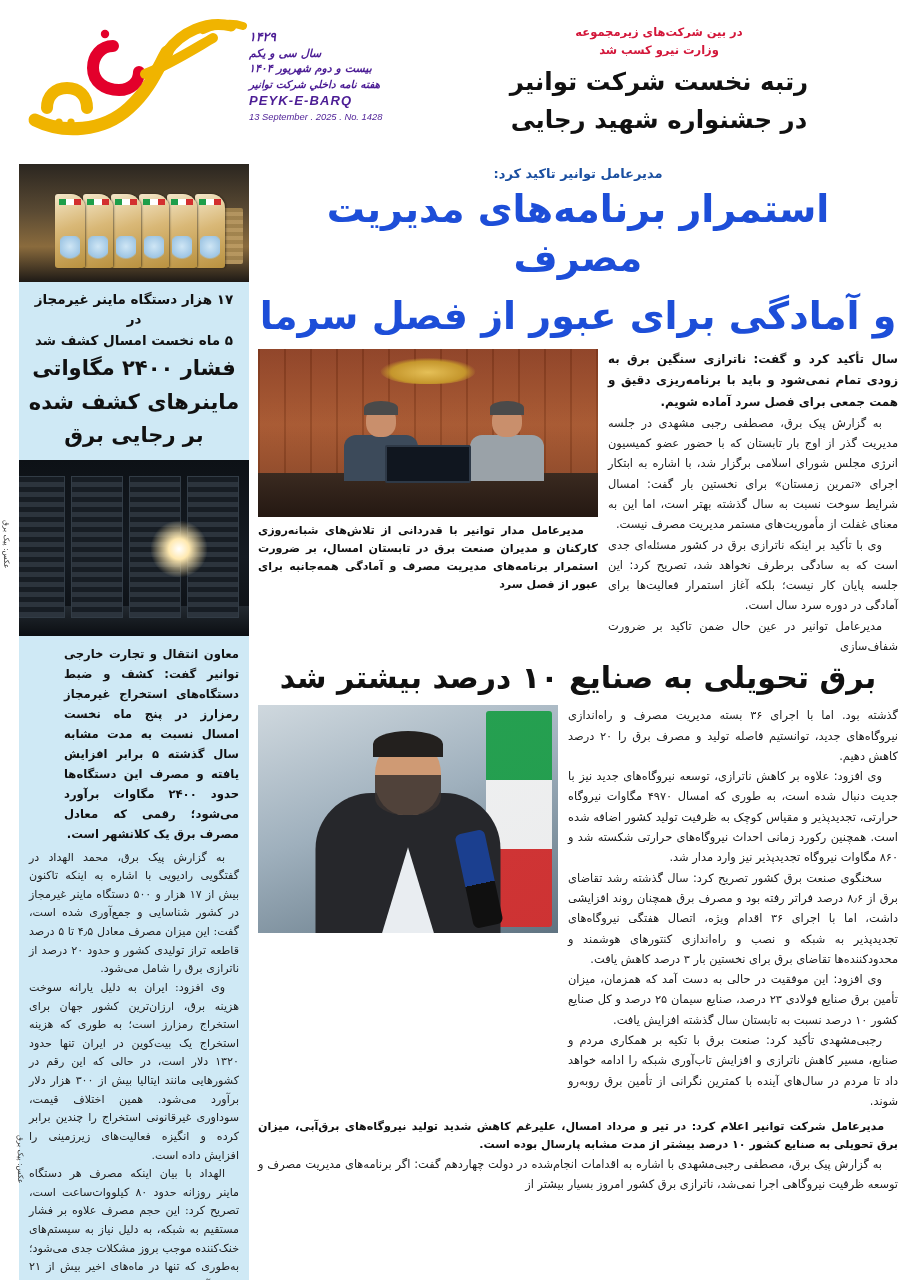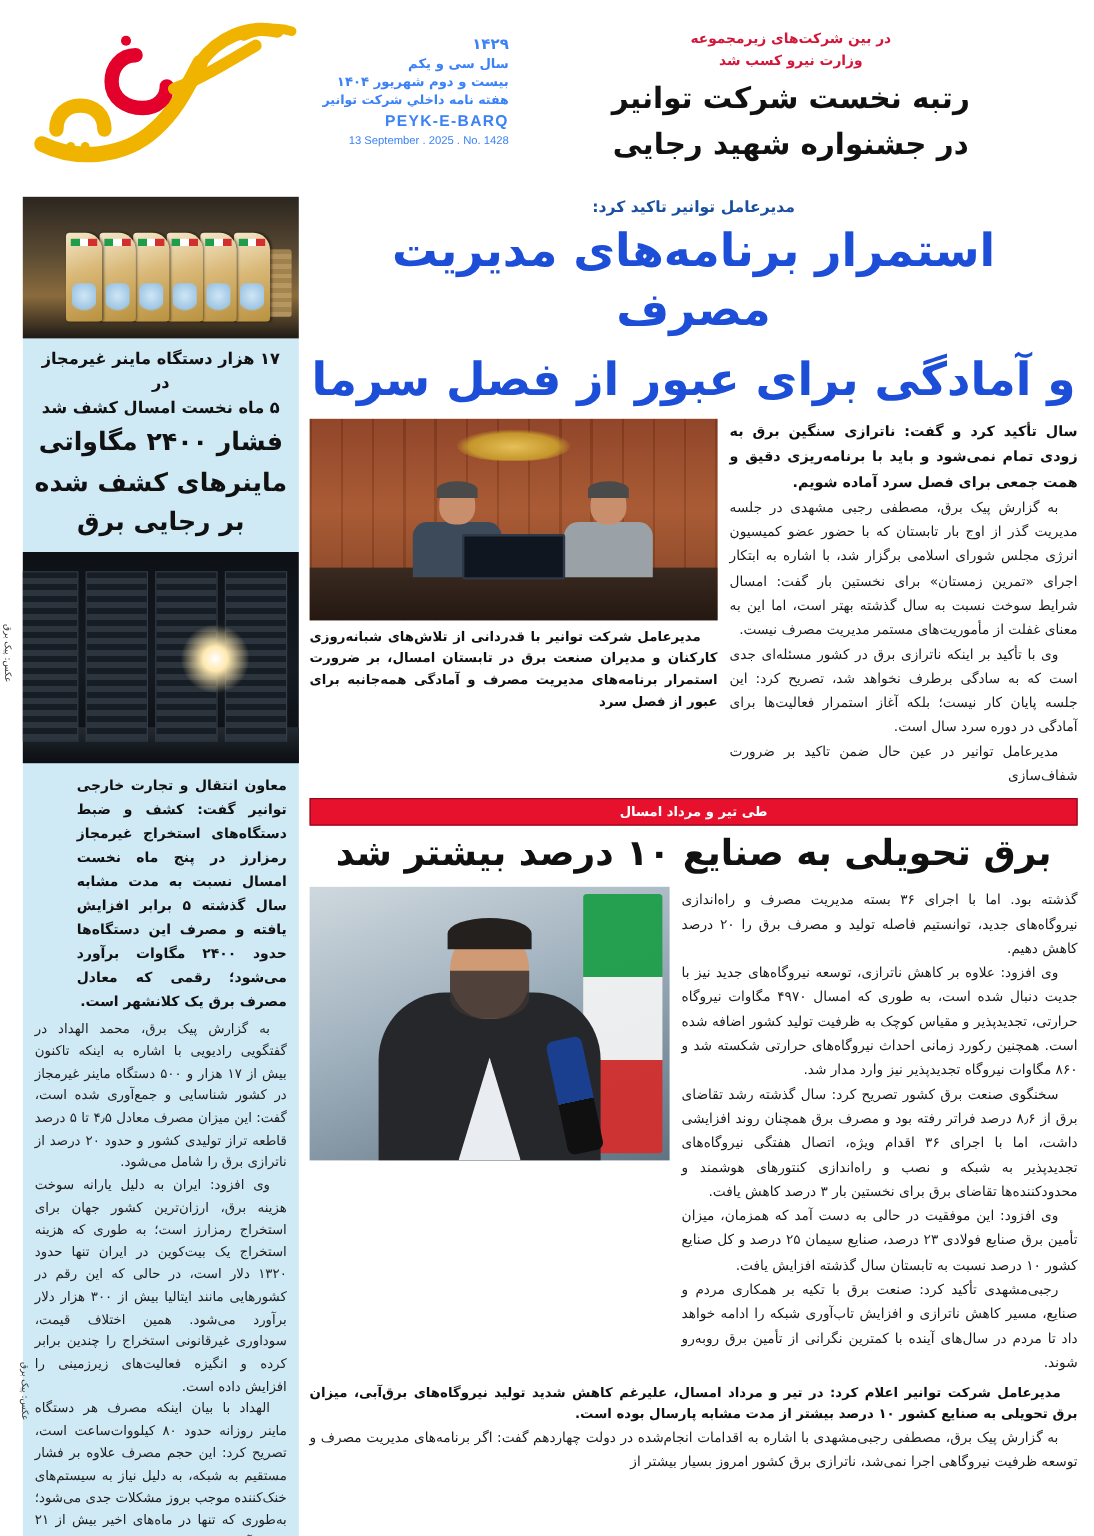--- a/index.html
+++ b/index.html
@@ -16,22 +16,22 @@
 
   .page { position:relative; width:912px; height:1280px; padding: 10px 14px; }
 
   
   .masthead { position:relative; height:150px; display:flex; flex-direction:row-reverse; align-items:flex-start; }
 
   .logo-wrap { width:235px; height:140px; position:relative; flex:0 0 auto; }
   .logo-svg { position:absolute; right:0; top:2px; }
 
   .issue-block {
-    flex:0 0 auto; width:175px; text-align:right; direction:rtl;
-    padding-top:18px; line-height:1.42; color:#3b82f6;
+    flex:0 0 auto; width:175px; text-align:left; direction:rtl;
+    padding-top:18px; line-height:1.42; color:#4c1d95;font-style:italic;
   }
   .issue-num { font-size:12.5px; font-weight:bold; letter-spacing:.2px; }
   .issue-line { font-size:11px; font-weight:bold; }
   .issue-line.sub { font-size:10.5px; }
   .issue-latin { font-size:13px; font-weight:bold; letter-spacing:1.1px; font-family:"Liberation Sans", sans-serif; direction:ltr; }
   .issue-date { font-size:9.4px; font-family:"Liberation Sans", sans-serif; direction:ltr; }
 
   .teaser-block { flex:1 1 auto; padding:14px 18px 0 14px; text-align:center; }
   .teaser-kicker { color:#d3173a; font-size:11.5px; font-weight:bold; line-height:1.55; }
   .teaser-head { color:#111; font-size:24.5px; font-weight:bold; line-height:1.38; margin-top:5px; letter-spacing:-.4px; }
@@ -230,27 +230,26 @@
                 <div class="head"></div>
                 <div class="torso" style="background:#3c4a5a"></div>
               </div>
               <div class="person" style="left:212px">
                 <div class="head"></div>
                 <div class="torso" style="background:#9aa2a8"></div>
               </div>
               <div class="laptop"></div>
             </div>
             <div class="caption">
-              <p>مدیرعامل شرکت توانیر با قدردانی از تلاش‌های شبانه‌روزی کارکنان و مدیران صنعت برق در تابستان امسال، بر ضرورت استمرار برنامه‌های مدیریت مصرف و آمادگی همه‌جانبه برای عبور از فصل سرد</p>
+              <p>مدیرعامل مدار توانیر با قدردانی از تلاش‌های شبانه‌روزی کارکنان و مدیران صنعت برق در تابستان امسال، بر ضرورت استمرار برنامه‌های مدیریت مصرف و آمادگی همه‌جانبه برای عبور از فصل سرد</p>
             </div>
           </div>
         </div>
       </div>
 
-      <div class="red-banner">طی تیر و مرداد امسال</div>
 
       <div>
         <div class="headline-lg">برق تحویلی به صنایع ۱۰ درصد بیشتر شد</div>
 
         <div class="story2-cols">
           <div class="s2-text">
             <div class="body-text">
               <p style="text-indent:0">گذشته بود. اما با اجرای ۳۶ بسته مدیریت مصرف و راه‌اندازی نیروگاه‌های جدید، توانستیم فاصله تولید و مصرف برق را ۲۰ درصد کاهش دهیم.</p>
               <p>وی افزود: علاوه بر کاهش ناترازی، توسعه نیروگاه‌های جدید نیز با جدیت دنبال شده است، به طوری که امسال ۴۹۷۰ مگاوات نیروگاه حرارتی، تجدیدپذیر و مقیاس کوچک به ظرفیت تولید کشور اضافه شده است. همچنین رکورد زمانی احداث نیروگاه‌های حرارتی شکسته شد و ۸۶۰ مگاوات نیروگاه تجدیدپذیر نیز وارد مدار شد.</p>
               <p>سخنگوی صنعت برق کشور تصریح کرد: سال گذشته رشد تقاضای برق از ۸٫۶ درصد فراتر رفته بود و مصرف برق همچنان روند افزایشی داشت، اما با اجرای ۳۶ اقدام ویژه، اتصال هفتگی نیروگاه‌های تجدیدپذیر به شبکه و نصب و راه‌اندازی کنتورهای هوشمند و محدودکننده‌ها تقاضای برق برای نخستین بار ۳ درصد کاهش یافت.</p>

